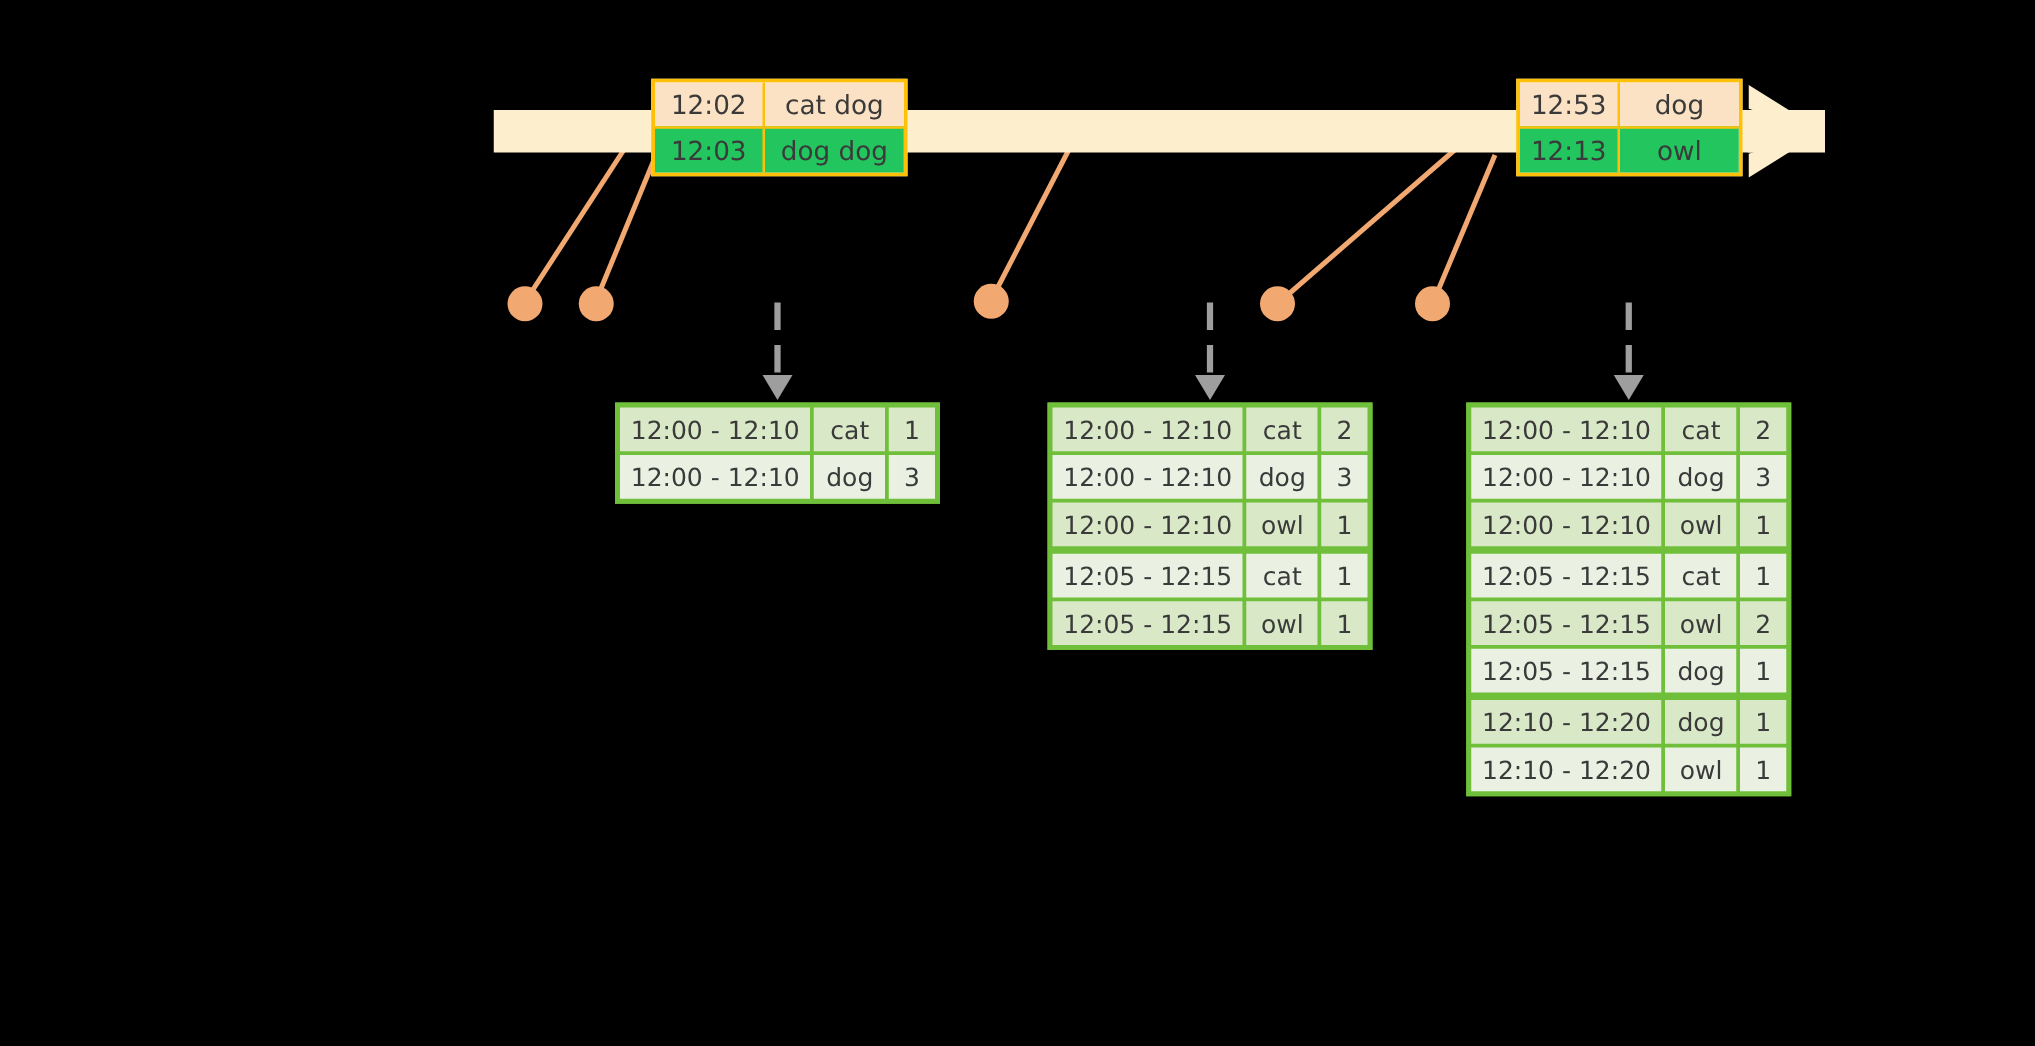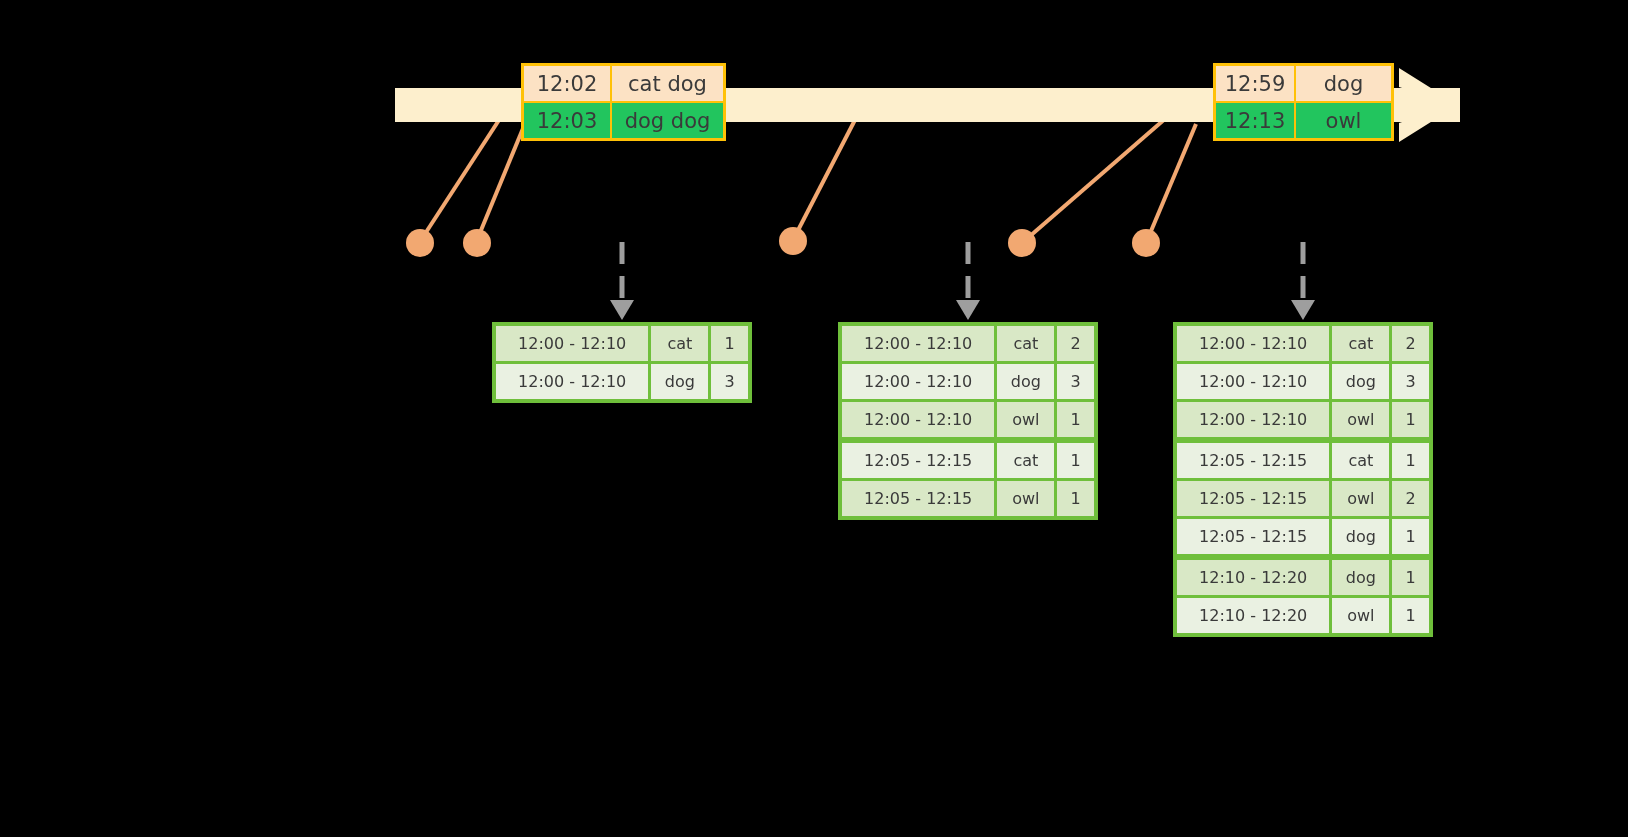--- a/index.html
+++ b/index.html
@@ -95,21 +95,21 @@
     gap: 3px;
   }
   .res-row.shade .cell { background: #D9E8C6; }
   .res-row.light .cell { background: #EAF1E2; }
   .res-row.groupstart { margin-top: 3px; }
   .cell {
     box-sizing: border-box;
     display: flex;
     align-items: center;
     justify-content: center;
-    font-size: 16px;
+    font-size: 20px;
     color: #3a3a3a;
   }
   .c-window { width: 166px; }
   .c-word   { width: 62px; text-align: center; }
   .c-count  { width: 40px; }
 
   .sr-only {
     position: absolute;
     width: 1px; height: 1px;
     overflow: hidden;
@@ -163,21 +163,21 @@
     </div>
     <div class="event-row plain">
       <div class="event-time" style="width:88px;">12:03</div>
       <div class="event-words">dog dog</div>
     </div>
   </div>
 
 
   <div class="event-box" style="left:1213px; top:63px; width:181px; height:78px;">
     <div class="event-row alt">
-      <div class="event-time" style="width:80px;">12:59</div>
+      <div class="event-time" style="width:80px;">12:53</div>
       <div class="event-words">dog</div>
     </div>
     <div class="event-row plain">
       <div class="event-time" style="width:80px;">12:13</div>
       <div class="event-words">owl</div>
     </div>
   </div>
 
   <div class="result-table" style="left:492px; top:322px; width:260px;">
     <div class="res-row shade">

